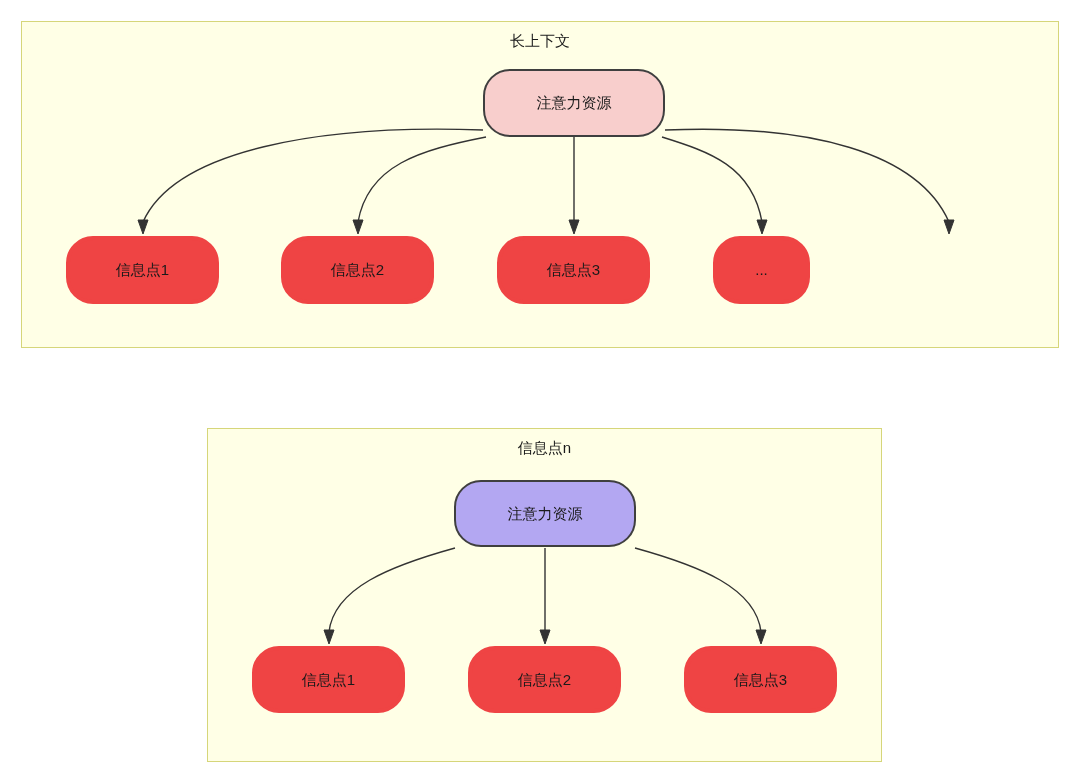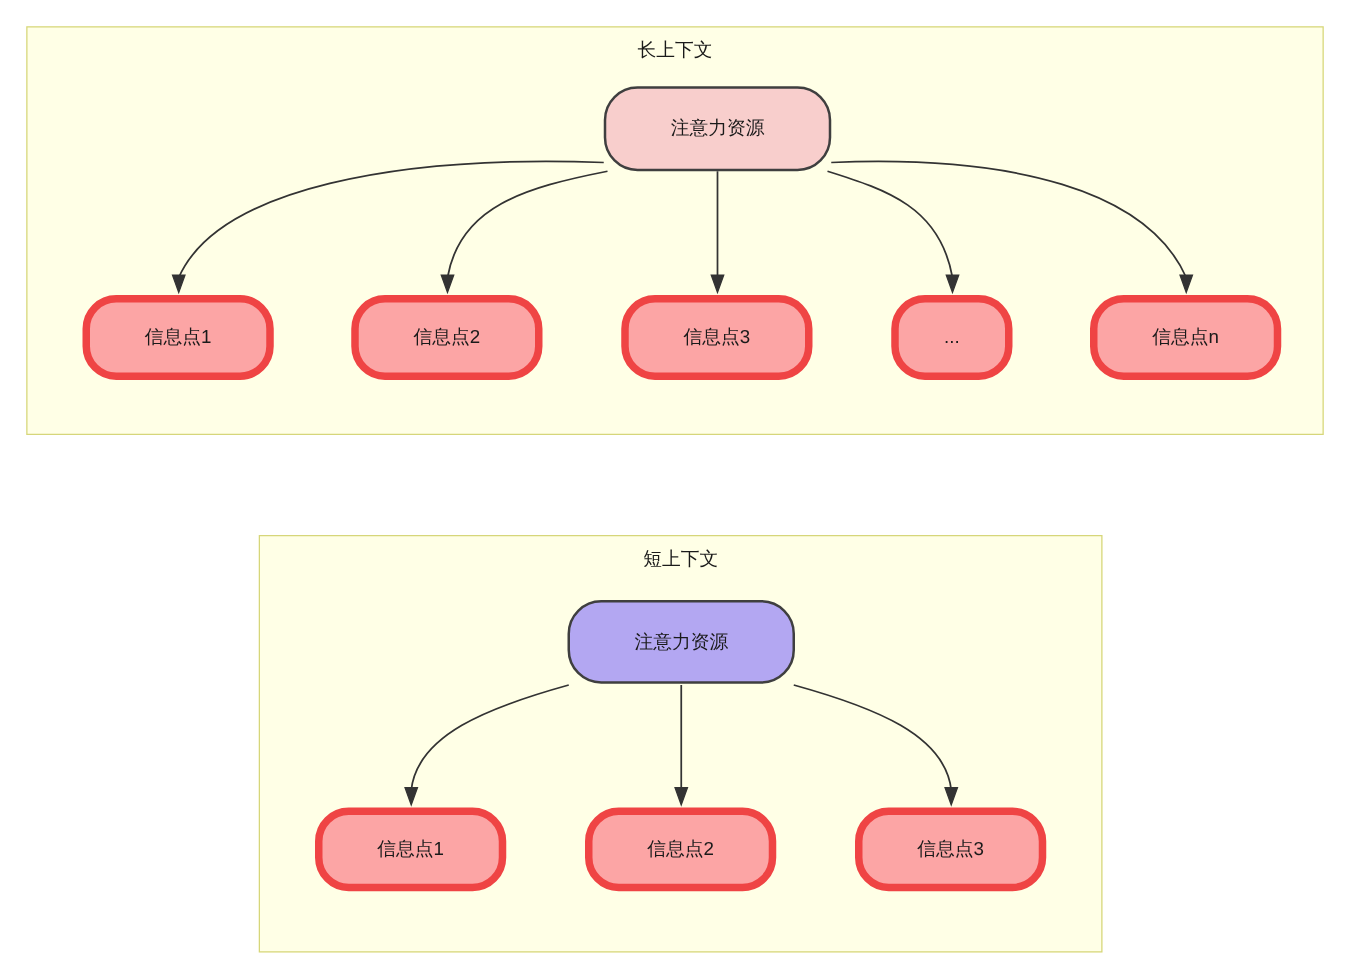--- a/index.html
+++ b/index.html
@@ -68,22 +68,22 @@
     background: #f8cecc;
     border: 2px solid #3f3f3f;
     color: #1a1a1a;
   }
   .node-attention-blue {
     background: #b3a7f2;
     border: 2px solid #3f3f3f;
     color: #1a1a1a;
   }
   .node-info {
-    background: #fca5a5;
-    border: 6px solid #ef4444;
+    background: #ef4444;
+    border: 4px solid #ef4444;
     color: #1a1a1a;
   }
   svg.edge-layer {
     position: absolute;
     left: 0;
     top: 0;
     width: 1080px;
     height: 774px;
     pointer-events: none;
     overflow: visible;
@@ -121,26 +121,23 @@
   </div>
 
   <div class="node node-info" style="left:497px; top:236px; width:153px; height:68px;">
     <span>信息点3</span>
   </div>
 
   <div class="node node-info" style="left:713px; top:236px; width:97px; height:68px;">
     <span>...</span>
   </div>
 
-  <div class="node node-info" style="left:872px; top:236px; width:153px; height:68px;">
-    <span>信息点n</span>
-  </div>
 
   <div class="group-frame" id="group-short">
-    <div class="group-title">短上下文</div>
+    <div class="group-title">信息点n</div>
   </div>
 
   <div class="node node-attention-blue" style="left:454px; top:480px; width:182px; height:67px;">
     <span>注意力资源</span>
   </div>
 
   <div class="node node-info" style="left:252px; top:646px; width:153px; height:67px;">
     <span>信息点1</span>
   </div>
 

